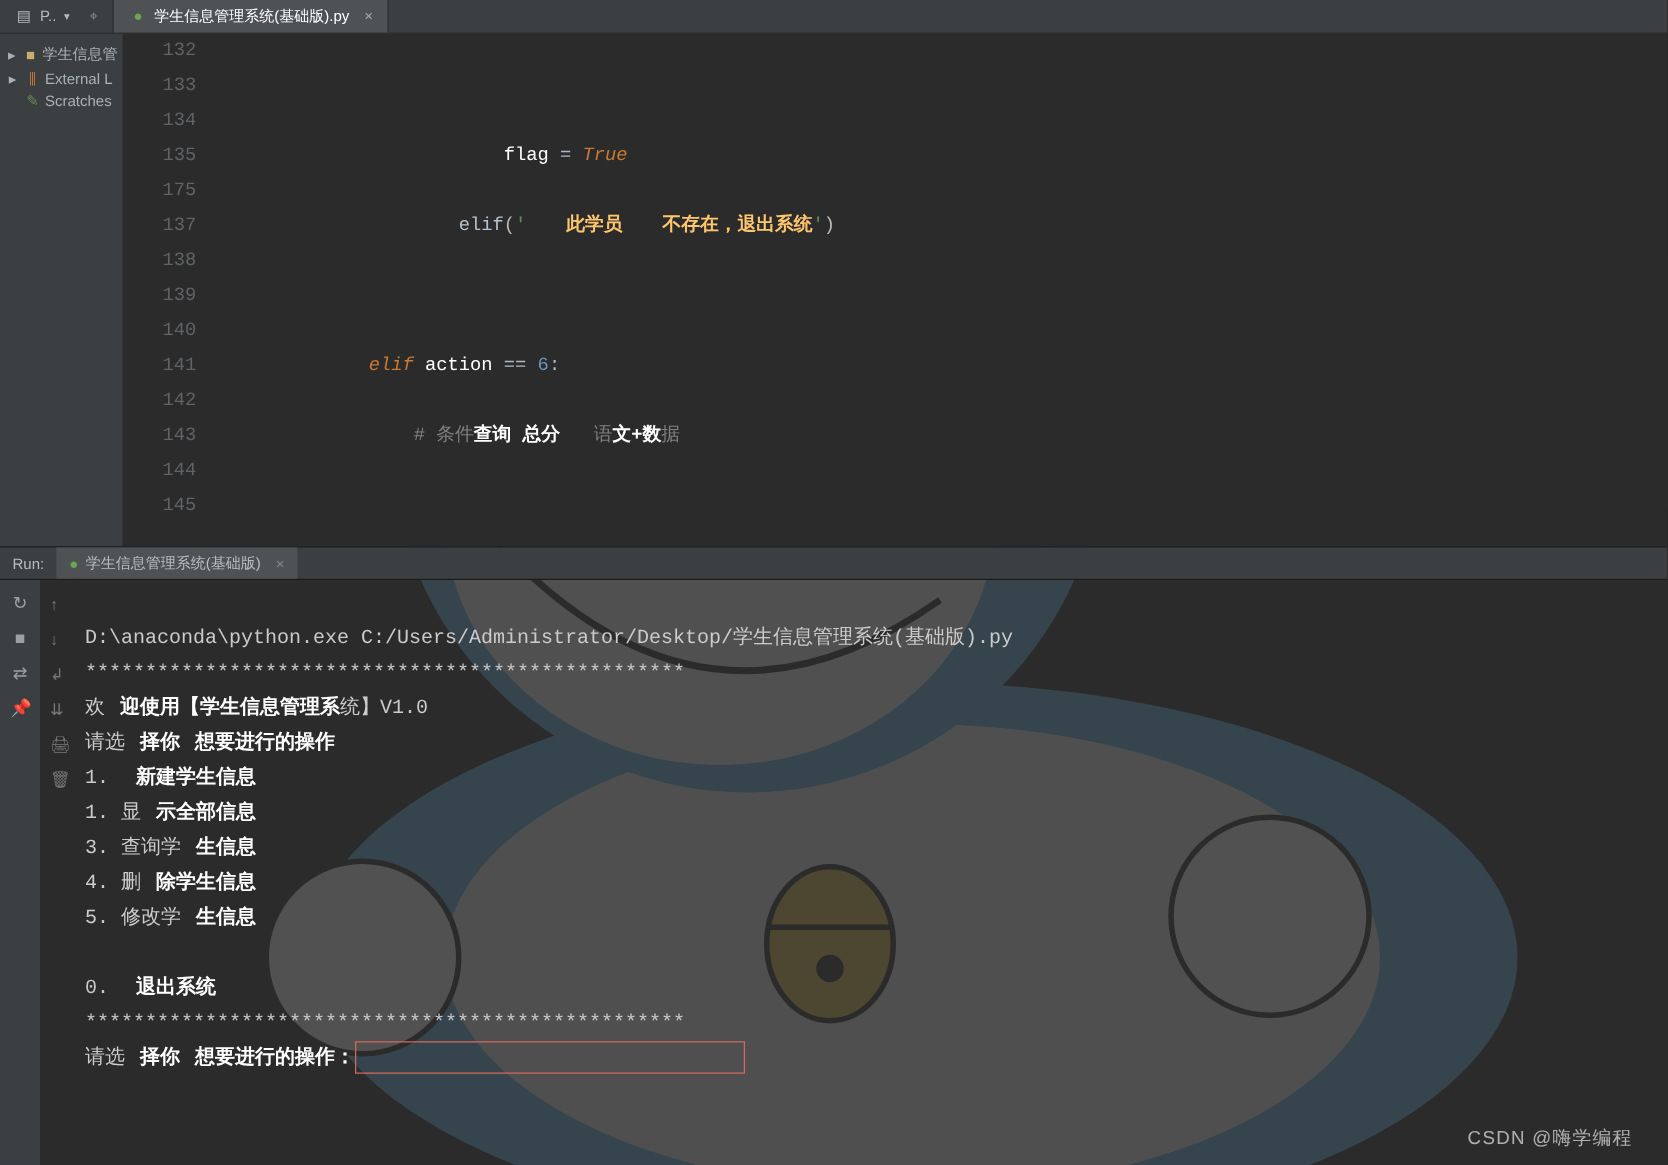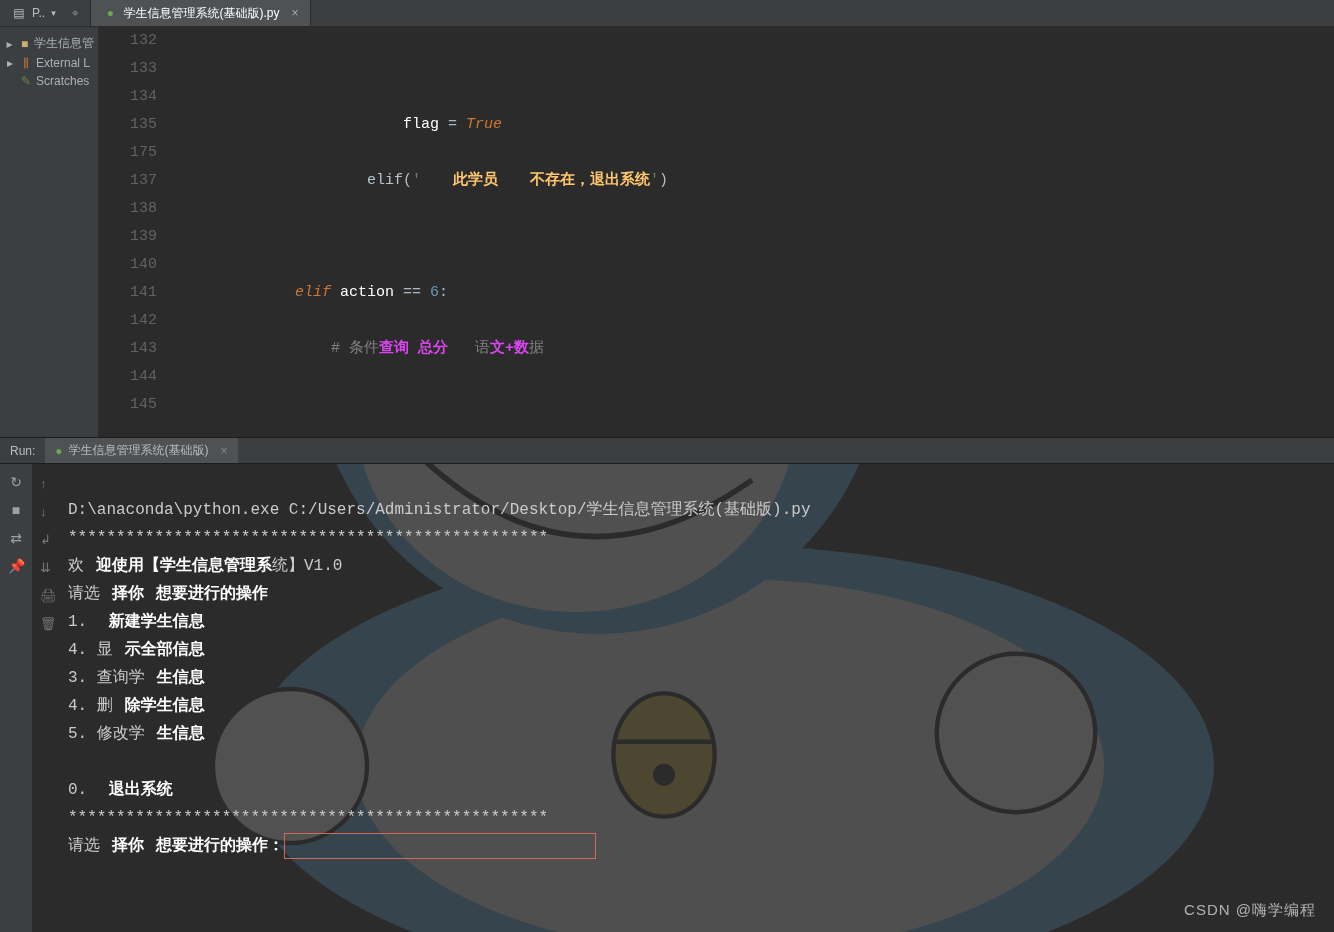--- a/index.html
+++ b/index.html
@@ -109,21 +109,21 @@
 
   
   .kw { color:#cc7832; font-style:italic; }  
   .nm { color:#ffffff; }                       
   .op { color:#a9b7c6; }
   .fn { color:#b3c4cf; }
   .str { color:#6a8759; }                      
   .str-em { color:#ffc66d; font-weight:bold;margin-left:32px;}  
   .num { color:#6897bb; }                      
   .cm  { color:#808080; }                      
-  .cm-em { color:#d946ef; font-weight:bold; }
+  .cm-em { color:#ffffff; font-weight:bold; }
 
   
   .run-header {
     height: 25px;
     background: #3c3f41;
     display: flex;
     align-items: center;
     font-size: 12px;
     color: #bbbbbb;
     border-top: 1px solid #1c1c1c;
@@ -195,21 +195,21 @@
   .input-box {
     display:inline-block;
     border:1px solid #d26a5c;
     width:310px;
     height:24px;
     vertical-align:middle;
   }
   .watermark {
     position:absolute;
     bottom:12px;
-    right:18px;
+    right:28px;
     color:#e8e8e8;
     font-size:15px;
     letter-spacing:1px;
     opacity:0.7;
     z-index: 3;
   }
 </style>
 </head>
 <body>
 
@@ -349,21 +349,21 @@
     <span class="act2">⇊</span>
     <span class="act2">🖨</span>
     <span class="act2">🗑</span>
   </div>
   <div class="console">
 <span>D:\anaconda\python.exe C:/Users/Administrator/Desktop/学生信息管理系统(基础版).py</span>
 <span>**************************************************</span>
 <span>欢</span><span class="em">迎使用【学生信息管理系</span><span>统】V1.0</span>
 <span>请选</span><span class="em">择你</span><span class="em">想要进行的操作</span>
 <span>1. </span><span class="em">新建学生信息</span>
-<span>4. 显</span><span class="em">示全部信息</span>
+<span>1. 显</span><span class="em">示全部信息</span>
 <span>3. 查询学</span><span class="em">生信息</span>
 <span>4. 删</span><span class="em">除学生信息</span>
 <span>5. 修改学</span><span class="em">生信息</span>
 
 <span>0. </span><span class="em">退出系统</span>
 <span>**************************************************</span>
 <span>请选</span><span class="em">择你</span><span class="em">想要进行的操作：</span><span class="input-box"></span>
   </div>
 </div>
 

